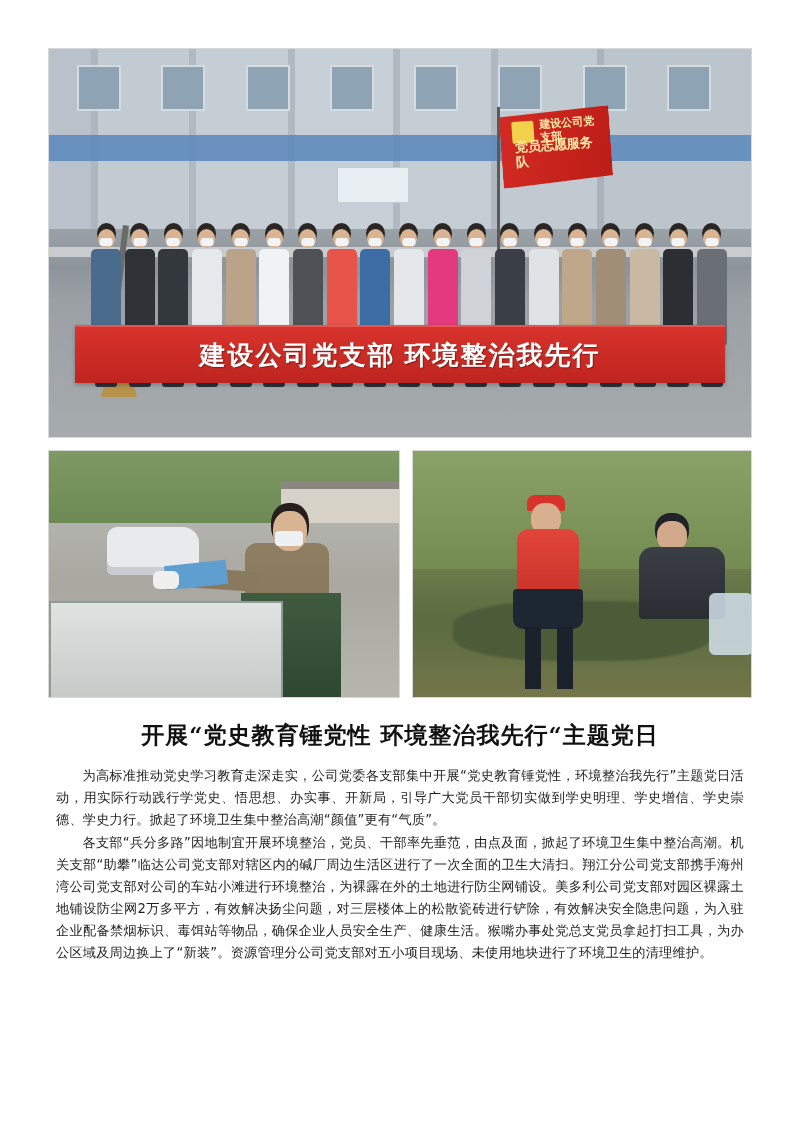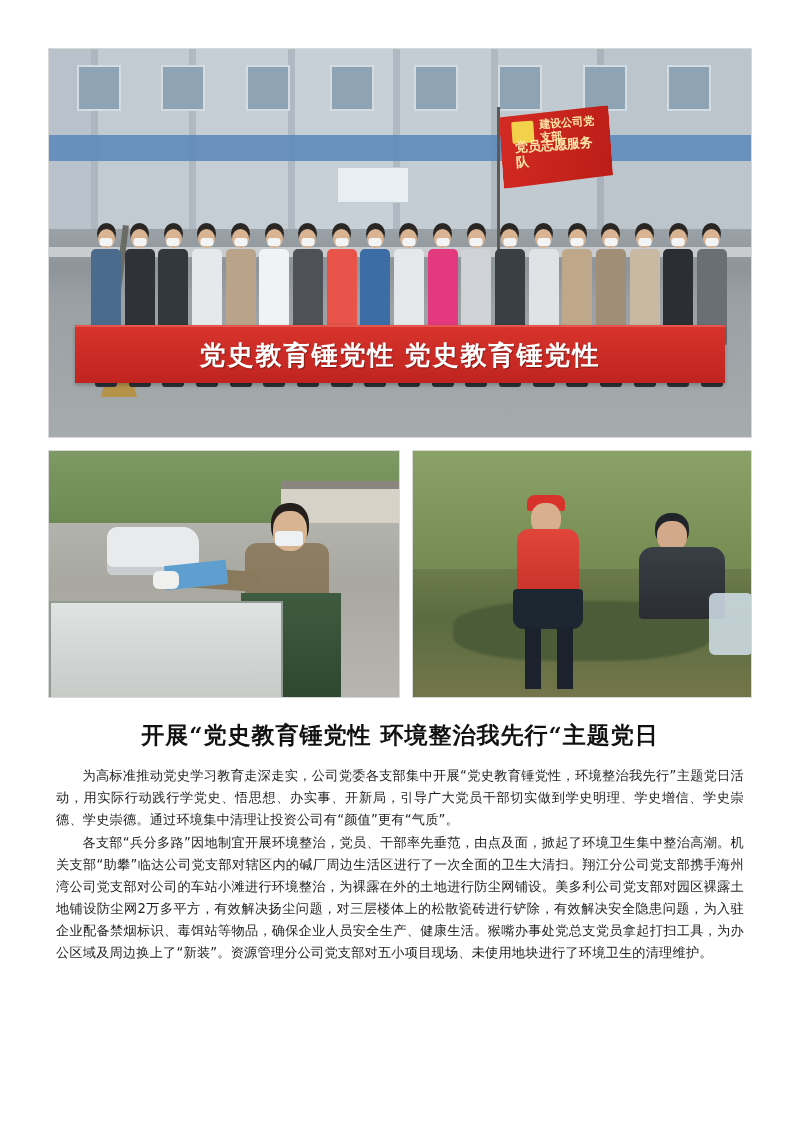--- a/index.html
+++ b/index.html
@@ -408,21 +408,21 @@
         </div>
       <div class="person">
           <div class="p-head"></div>
           <div class="p-mask"></div>
           <div class="p-body" style="background:#6a6f75;"></div>
           <div class="p-legs"></div>
         </div>
     </div>
 
     <div class="banner">
-      <span>党史教育锤党性  党史教育锤党性</span>
+      <span>建设公司党支部  环境整治我先行</span>
     </div>
   </div>
 
   <div class="row2">
 
     <div class="photo photo-left">
       <div class="l-sky"></div>
       <div class="l-wall"></div>
       <div class="l-house"></div>
       <div class="l-road"></div>
@@ -450,18 +450,18 @@
       <div class="r-person-dark-head"></div>
       <div class="r-person-dark-top"></div>
       <div class="r-bag"></div>
     </div>
 
   </div>
 
   <div class="article">
     <div class="art-title">开展“党史教育锤党性 环境整治我先行“主题党日</div>
     <div class="art-body">
-      <p>为高标准推动党史学习教育走深走实，公司党委各支部集中开展“党史教育锤党性，环境整治我先行”主题党日活动，用实际行动践行学党史、悟思想、办实事、开新局，引导广大党员干部切实做到学史明理、学史增信、学史崇德、学史崇德。通过环境集中清理让投资公司有“颜值”更有“气质”。</p>
+      <p>为高标准推动党史学习教育走深走实，公司党委各支部集中开展“党史教育锤党性，环境整治我先行”主题党日活动，用实际行动践行学党史、悟思想、办实事、开新局，引导广大党员干部切实做到学史明理、学史增信、学史崇德、学史力行。掀起了环境卫生集中整治高潮“颜值”更有“气质”。</p>
       <p>各支部“兵分多路”因地制宜开展环境整治，党员、干部率先垂范，由点及面，掀起了环境卫生集中整治高潮。机关支部“助攀”临达公司党支部对辖区内的碱厂周边生活区进行了一次全面的卫生大清扫。翔江分公司党支部携手海州湾公司党支部对公司的车站小滩进行环境整治，为裸露在外的土地进行防尘网铺设。美多利公司党支部对园区裸露土地铺设防尘网2万多平方，有效解决扬尘问题，对三层楼体上的松散瓷砖进行铲除，有效解决安全隐患问题，为入驻企业配备禁烟标识、毒饵站等物品，确保企业人员安全生产、健康生活。猴嘴办事处党总支党员拿起打扫工具，为办公区域及周边换上了“新装”。资源管理分公司党支部对五小项目现场、未使用地块进行了环境卫生的清理维护。</p>
     </div>
   </div>
 
 </div>
 
 </body></html>

